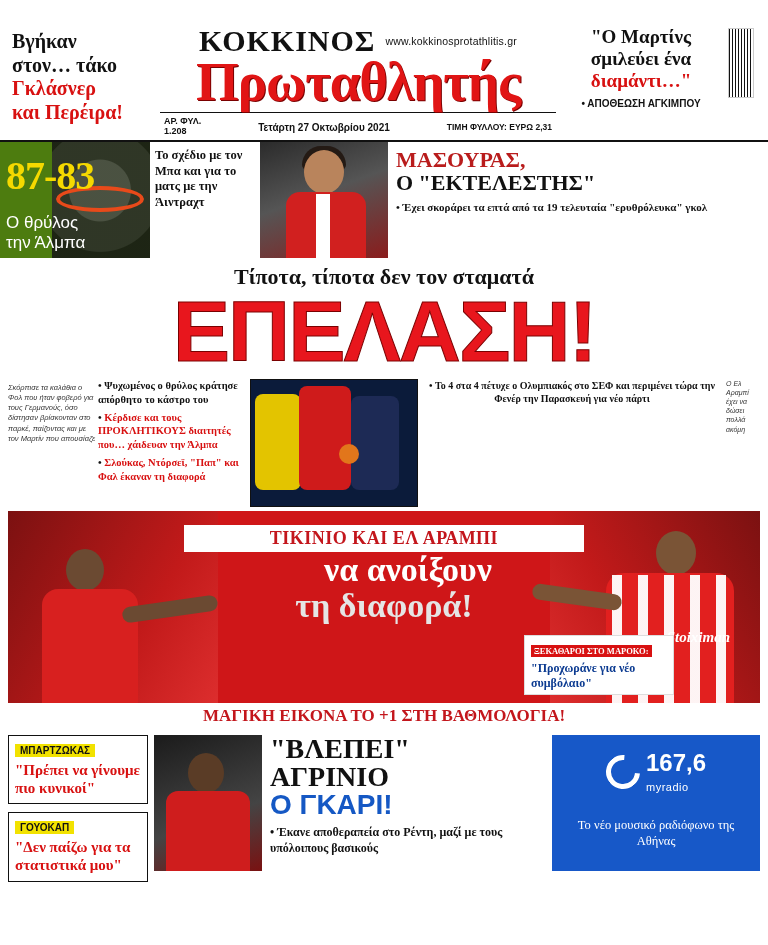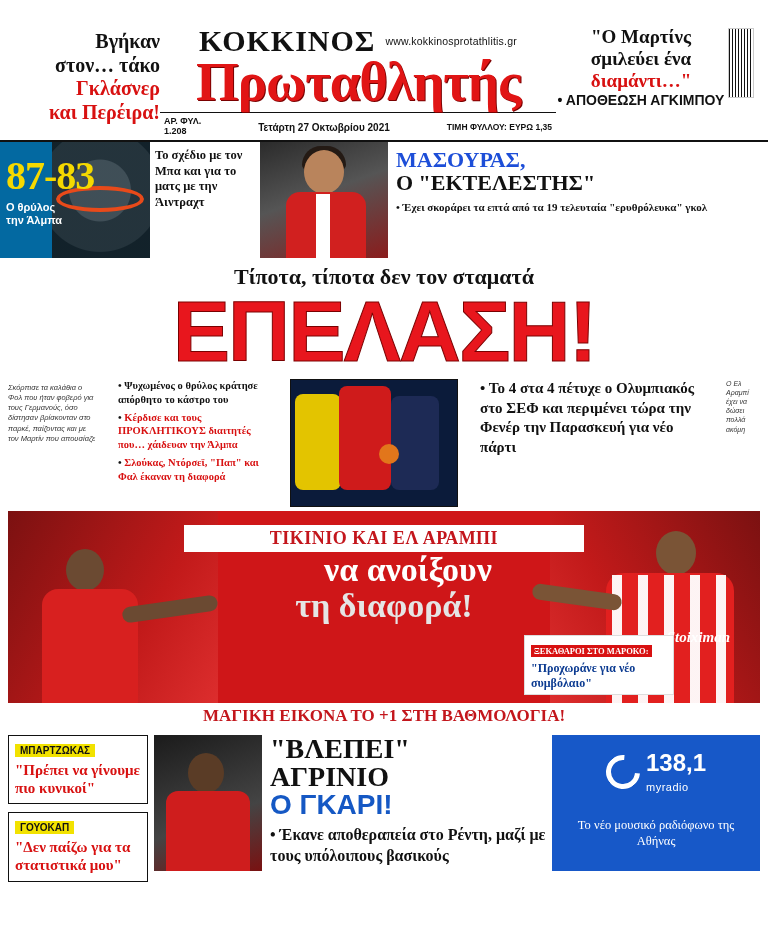--- a/index.html
+++ b/index.html
@@ -8,21 +8,21 @@
     font-family: "Liberation Sans", sans-serif;
     background: #ffffff;
     overflow: hidden;
     position: relative;
   }
   .page { position: relative; width: 768px; height: 945px; background:#fff; }
 
   
   .masthead { position: relative; height: 140px; padding: 8px 12px 0 12px; display: flex; }
   .mh-left {
-    width: 148px; padding-top: 22px; text-align: right;
+    width: 148px; padding-top: 22px; text-align: left;
     font-weight: bold; font-size: 20px; line-height: 1.18;
     font-family: "Liberation Serif", serif;
   }
   .mh-left .l1 { color: #111; }
   .mh-left .l2 { color: #111; }
   .mh-left .l3 { color: #d81111; }
   .mh-left .l4 { color: #d81111; }
 
   .mh-center { flex: 1; position: relative; padding-top: 16px; }
   .kokkinos-row { display:flex; align-items:center; justify-content:center; gap:10px; }
@@ -47,94 +47,94 @@
   .mh-meta .issue { font-weight: bold; font-size: 9px; line-height:1.1; text-align:left;}
   .mh-meta .date { font-weight: bold; font-size: 10px; }
   .mh-meta .price { font-weight: bold; font-size: 8.5px; }
 
   .mh-right {
     width: 170px; padding-top: 18px; text-align: center;
     font-family: "Liberation Serif", serif;
   }
   .mh-right .q1 { color:#111; font-weight:bold; font-size: 19px; line-height:1.15; }
   .mh-right .q2 { color:#d81111; font-weight:bold; font-size: 19px; line-height:1.15; }
-  .mh-right .sub { margin-top:0; font-size: 14px; font-weight:bold; color:#111; font-family:"Liberation Sans",sans-serif;}
+  .mh-right .sub { margin-top:6px; font-size: 10px; font-weight:bold; color:#111; font-family:"Liberation Sans",sans-serif;}
 
   .barcode { width: 30px; display:flex; flex-direction:column; align-items:center; padding-top:20px; }
   .barcode .bars {
     width: 26px; height: 70px;
     background: repeating-linear-gradient(90deg,#111 0 1px,#fff 1px 3px,#111 3px 4px,#fff 4px 6px);
     border: 1px solid #ccc;
   }
 
   
   .top-strip { display:flex; height: 118px; border-top: 2px solid #111; }
   .score-box {
-    width: 150px; background:#0369a1; color:#fff; position:relative; overflow:hidden;
+    width: 150px; background:#4d7c0f; color:#fff; position:relative; overflow:hidden;
     padding: 10px 6px;
   }
   .score-box .hoop {
     position:absolute; right:-22px; top:-10px; width:120px; height:130px;
     background: radial-gradient(circle at 40% 45%, #4a4a4a 0 30%, #2a2a2a 31% 60%, #151515 61% 100%);
     opacity:.85;
   }
   .score-box .ring {
     position:absolute; right:6px; top:44px; width:88px; height:26px;
     border: 4px solid #e84a1a; border-radius: 50%;
   }
   .score { position:relative; font-family:"Liberation Serif",serif; font-weight:bold; font-size: 40px; color:#f5d900; letter-spacing:-1px; }
-  .score-sub { position:relative; font-size: 11px; font-weight:bold; line-height:1.2; margin-top:2px; }
+  .score-sub { position:relative; font-size: 17px; font-weight:normal; line-height:1.2; margin-top:14px; }
 
   .plan-box { width: 110px; background:#fff; padding:6px 5px; }
   .plan-box p { font-family:"Liberation Serif",serif; font-weight:bold; font-size: 12.5px; line-height:1.25; color:#111; }
 
   .photo-runner {
     width: 128px; background: linear-gradient(160deg,#2b2b2b,#555 45%,#8a1c1c 100%);
     position:relative; overflow:hidden;
   }
   .photo-runner .head { position:absolute; left:44px; top:8px; width:40px; height:44px; border-radius:50%; background:#b9845c; }
   .photo-runner .hair { position:absolute; left:42px; top:4px; width:44px; height:24px; border-radius:22px 22px 6px 6px; background:#241a14; }
   .photo-runner .body { position:absolute; left:26px; top:50px; width:80px; height:70px; background:#d1201f; border-radius:14px 14px 0 0; }
   .photo-runner .stripe { position:absolute; left:56px; top:52px; width:14px; height:66px; background:#fff; }
 
   .masouras-box { flex:1; background:#fff; padding:6px 8px; }
-  .masouras-box .t1 { color:#1d4ed8; font-weight:bold; font-size: 22px; font-family:"Liberation Serif",serif; line-height:1.05; }
+  .masouras-box .t1 { color:#b91c1c; font-weight:bold; font-size: 22px; font-family:"Liberation Serif",serif; line-height:1.05; }
   .masouras-box .t2 { color:#111; font-weight:bold; font-size: 22px; font-family:"Liberation Serif",serif; line-height:1.05; }
   .masouras-box .t3 { color:#d81111; font-weight:bold; font-size: 20px; font-family:"Liberation Serif",serif; line-height:1.05; }
   .masouras-box .bullet { margin-top:6px; font-size: 11px; font-weight:bold; line-height:1.3; color:#111; font-family:"Liberation Serif",serif;}
 
   
   .kicker {
     text-align:center; font-family:"Liberation Serif",serif; font-weight:bold;
     font-size: 22px; color:#111; padding: 6px 0 2px;
   }
   .mega {
     text-align:center; font-family:"Liberation Sans",sans-serif; font-weight:bold;
     font-size: 86px; line-height: .92; color:#e8161d; letter-spacing:-2px;
     padding: 0 0 4px;
     -webkit-text-stroke: 1px #7a0000;
   }
 
   
-  .three-col { display:flex; gap:22px; padding: 4px 8px 0 8px; height: 132px; }
+  .three-col { display:flex; gap:2px; padding: 4px 8px 0 8px; height: 132px; }
   .col-left { width: 88px; }
   .caption-left { font-size: 7.5px; line-height:1.35; color:#333; font-style:italic; padding-top:4px; }
   .col-bullets { width: 150px; font-family:"Liberation Serif",serif; }
   .col-bullets ul { list-style:none; }
   .col-bullets li { font-size: 10.5px; line-height:1.28; margin-bottom:5px; color:#111; font-weight:bold; }
   .col-bullets li::before { content:"• "; color:#111; }
   .col-bullets .red { color:#d81111; }
   .col-photo { width: 168px; background:#0b1b3a; position:relative; overflow:hidden; border:1px solid #111;}
   .col-photo .p1 { position:absolute; left:4px; top:14px; width:46px; height:96px; background:#e3c400; border-radius:8px;}
   .col-photo .p2 { position:absolute; left:48px; top:6px; width:52px; height:104px; background:#cf1b1b; border-radius:8px;}
   .col-photo .p3 { position:absolute; left:100px; top:16px; width:48px; height:94px; background:#1d2a55; border-radius:8px;}
   .col-photo .ball { position:absolute; left:88px; top:64px; width:20px; height:20px; border-radius:50%; background:#e2761b; }
   .col-right { flex:1; font-family:"Liberation Serif",serif; }
   .col-right ul { list-style:none; }
-  .col-right li { font-size: 15px; line-height:1.3; color:#111; font-weight:bold; }
+  .col-right li { font-size: 10px; line-height:1.3; color:#111; font-weight:bold;text-align:center; }
   .col-right li::before { content:"• "; }
   .caption-right { width: 34px; font-size: 7px; line-height:1.3; color:#333; font-style:italic; }
 
   
   .etoimoi-wrap { position:relative; margin: 4px 8px 0 8px; height: 218px; background:#cf1618; overflow:hidden; }
   .etoimoi-wrap .bgleft { position:absolute; left:0; top:0; width:210px; height:100%; background:linear-gradient(120deg,#7b1111,#c21a1a 60%,#e03030); }
   .etoimoi-wrap .bgright { position:absolute; right:0; top:0; width:210px; height:100%; background:linear-gradient(240deg,#7b1111,#c21a1a 60%,#e03030); }
   .player-l { position:absolute; left:28px; top:38px; width:110px; height:180px; }
   .player-l .h { position:absolute; left:30px; top:0; width:38px; height:42px; border-radius:50%; background:#6b4a32; }
   .player-l .b { position:absolute; left:6px; top:40px; width:96px; height:140px; background:#d8201f; border-radius:16px 16px 0 0; }
@@ -181,21 +181,21 @@
   .quote-card .txt { color:#d81111; font-family:"Liberation Serif",serif; font-weight:bold; font-size: 15px; line-height:1.18; margin-top:4px; }
 
   .gkari-col { flex:1; display:flex; }
   .gkari-photo { width: 108px; background:linear-gradient(160deg,#1b1b1b,#444 60%,#7a1111); position:relative; overflow:hidden;}
   .gkari-photo .h { position:absolute; left:34px; top:18px; width:36px; height:40px; border-radius:50%; background:#5a3c26; }
   .gkari-photo .b { position:absolute; left:12px; top:56px; width:84px; height:94px; background:#cf1d1d; border-radius:12px 12px 0 0; }
   .gkari-text { flex:1; padding-left: 8px; }
   .gkari-text .l1 { font-family:"Liberation Serif",serif; font-weight:bold; font-size: 28px; color:#111; line-height:1.0; }
   .gkari-text .l2 { font-family:"Liberation Serif",serif; font-weight:bold; font-size: 28px; color:#111; line-height:1.0; }
   .gkari-text .l3 { font-family:Liberation Sans, sans-serif; font-weight:bold; font-size: 28px; color:#1558c4; line-height:1.0; }
-  .gkari-text .sub { font-size: 16px; font-family:"Liberation Serif",serif; font-weight:bold; margin-top:6px; line-height:1.3; color:#111;}
+  .gkari-text .sub { font-size: 12px; font-family:"Liberation Serif",serif; font-weight:bold; margin-top:6px; line-height:1.3; color:#111;}
 
   .radio-box { width: 208px; background:#1758c8; color:#fff; position:relative; padding: 10px 8px; }
   .radio-box .logo { display:flex; align-items:center; gap:6px; justify-content:center; margin-top:4px; }
   .radio-box .swirl { width: 34px; height:34px; border-radius:50%; border: 5px solid #fff; border-right-color: transparent; transform: rotate(-40deg); }
   .radio-box .freq { font-weight:bold; font-size: 24px; font-family:"Liberation Sans",sans-serif; }
   .radio-box .name { font-size: 11px; letter-spacing:.5px; }
   .radio-box .tag { margin-top: 22px; text-align:center; font-size: 12.5px; font-family:"Liberation Serif",serif; line-height:1.3; }
 </style>
 </head>
 <body>
@@ -215,21 +215,21 @@
         <span class="kokkinos">ΚΟΚΚΙΝΟΣ</span>
         <span class="site-url">www.kokkinosprotathlitis.gr</span>
       </div>
       <div class="protathlitis">Πρωταθλητής</div>
       <div class="mh-meta">
         <div class="issue">
           <div>ΑΡ. ΦΥΛ.</div>
           <div>1.208</div>
         </div>
         <div class="date">Τετάρτη 27 Οκτωβρίου 2021</div>
-        <div class="price">ΤΙΜΗ ΦΥΛΛΟΥ: ΕΥΡΩ 1,35</div>
+        <div class="price">ΤΙΜΗ ΦΥΛΛΟΥ: ΕΥΡΩ 2,31</div>
       </div>
     </div>
 
     <div class="mh-right">
       <div class="q1">"Ο Μαρτίνς</div>
       <div class="q1">σμιλεύει ένα</div>
       <div class="q2">διαμάντι…"</div>
       <div class="sub">• ΑΠΟΘΕΩΣΗ ΑΓΚΙΜΠΟΥ</div>
     </div>
 
@@ -353,21 +353,21 @@
         <div class="l2">ΑΓΡΙΝΙΟ</div>
         <div class="l3">Ο ΓΚΑΡΙ!</div>
         <div class="sub">• Έκανε αποθεραπεία στο Ρέντη, μαζί με τους υπόλοιπους βασικούς</div>
       </div>
     </div>
 
     <div class="radio-box">
       <div class="logo">
         <span class="swirl"></span>
         <span>
-          <span class="freq">138,1</span><br>
+          <span class="freq">167,6</span><br>
           <span class="name">myradio</span>
         </span>
       </div>
       <div class="tag">Το νέο μουσικό ραδιόφωνο της Αθήνας</div>
     </div>
   </div>
 
 </div>
 
 </body></html>

